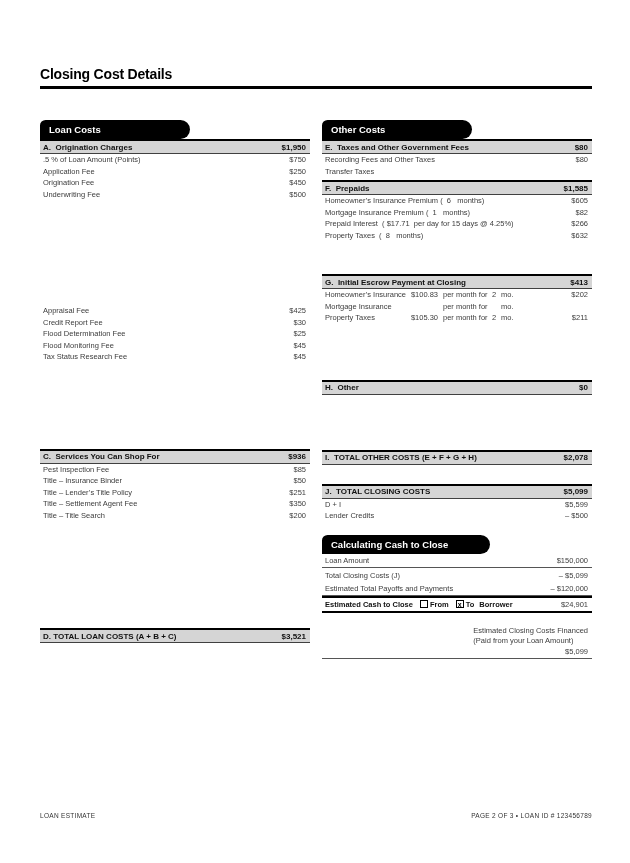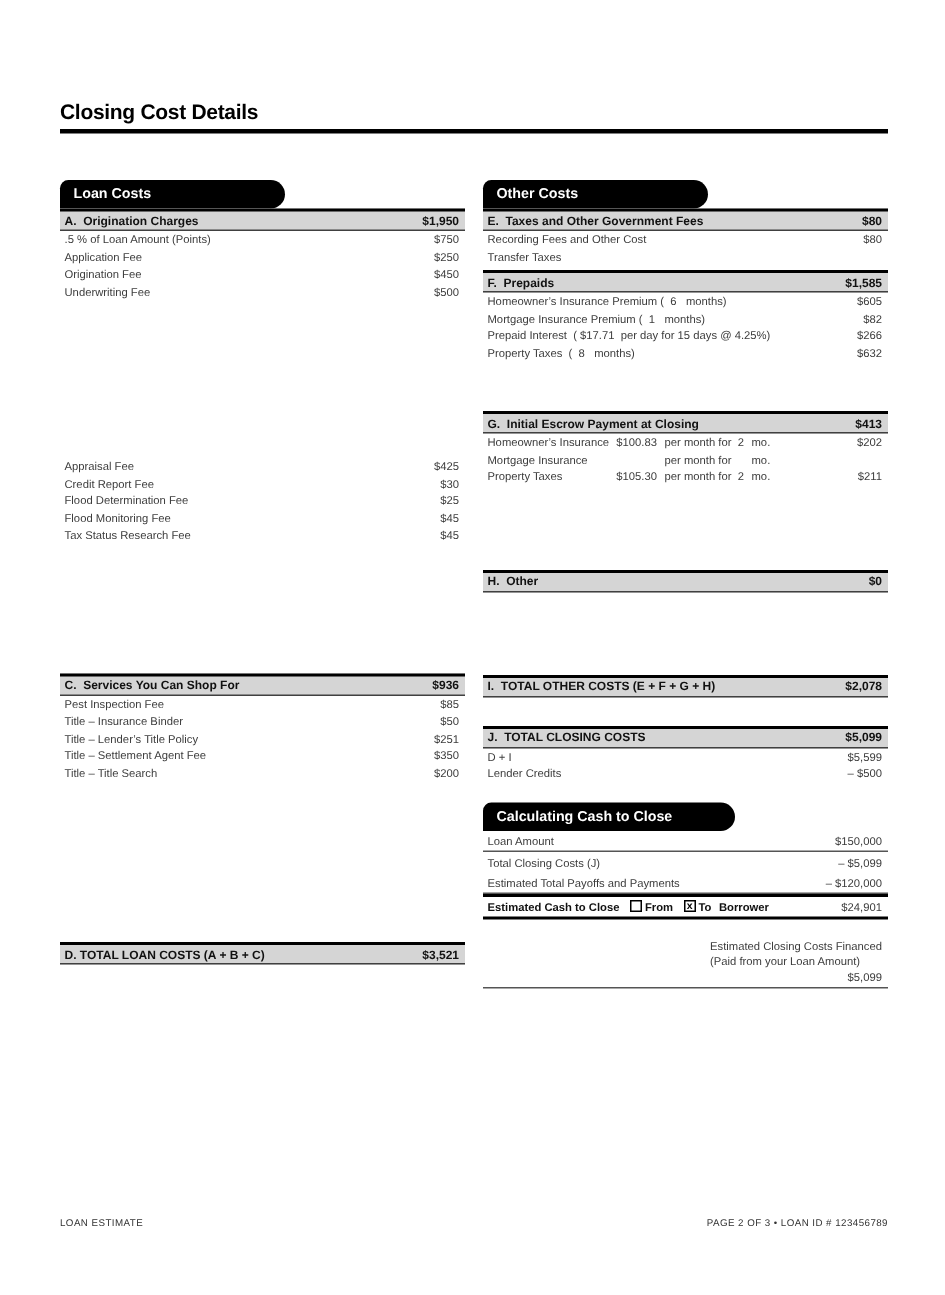--- a/index.html
+++ b/index.html
@@ -190,21 +190,21 @@
 
   <div class="col col-right">
     <div class="tab">Other Costs</div>
 
     <div>
       <div class="sec-head">
         <span class="sh-title">E.  Taxes and Other Government Fees</span>
         <span class="sh-total">$80</span>
       </div>
       <div class="fee-row">
-        <span class="rl">Recording Fees and Other Cost</span>
+        <span class="rl">Recording Fees and Other Taxes</span>
         <span class="rv">$80</span>
       </div>
       <div class="fee-row">
         <span class="rl">Transfer Taxes</span>
         <span class="rv"></span>
       </div>
     </div>
 
     <div class="m-f">
       <div class="sec-head">

